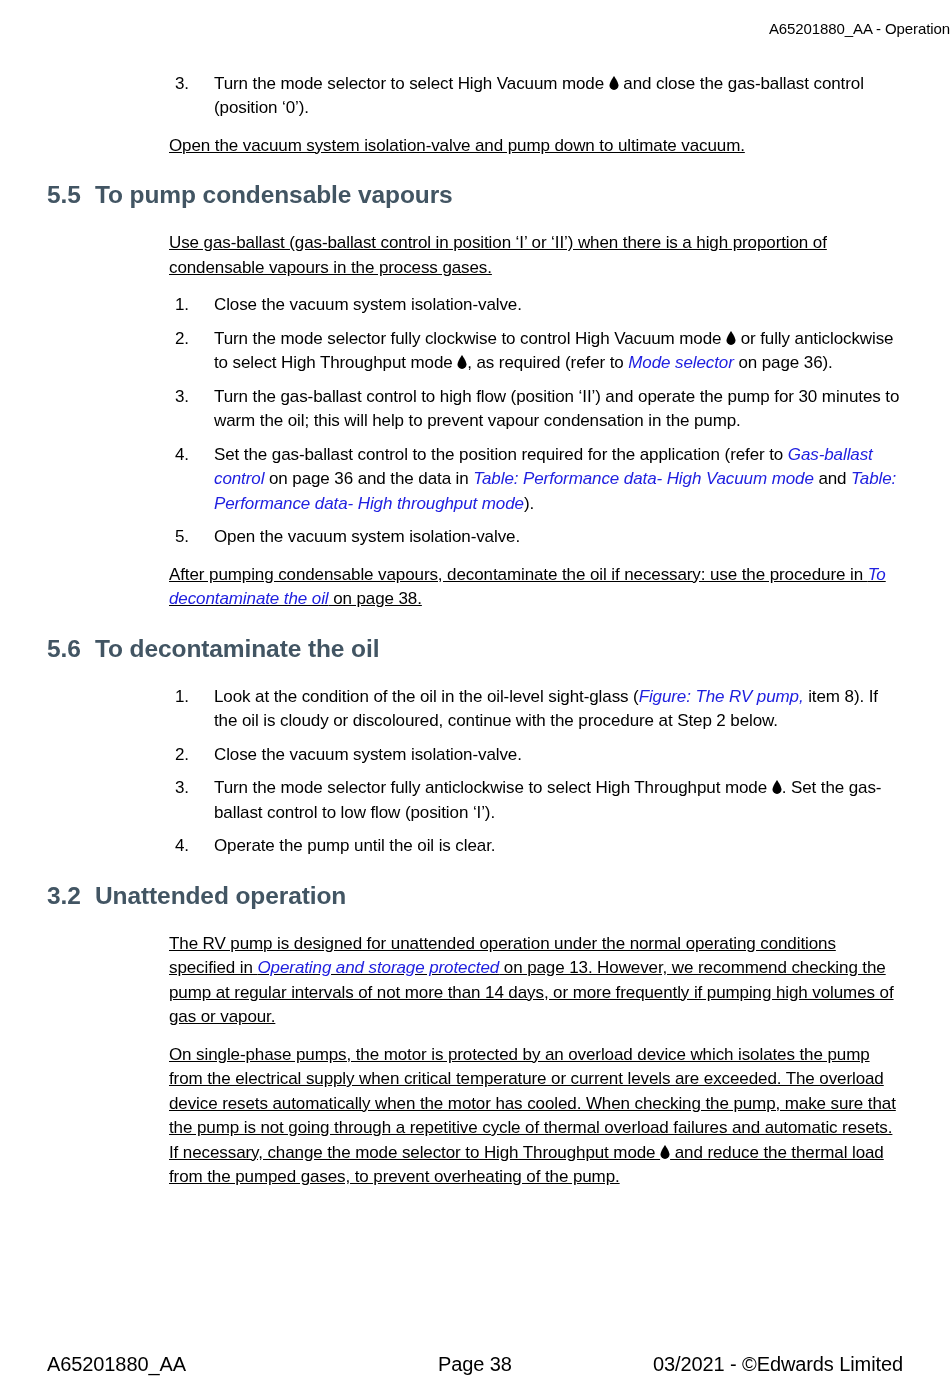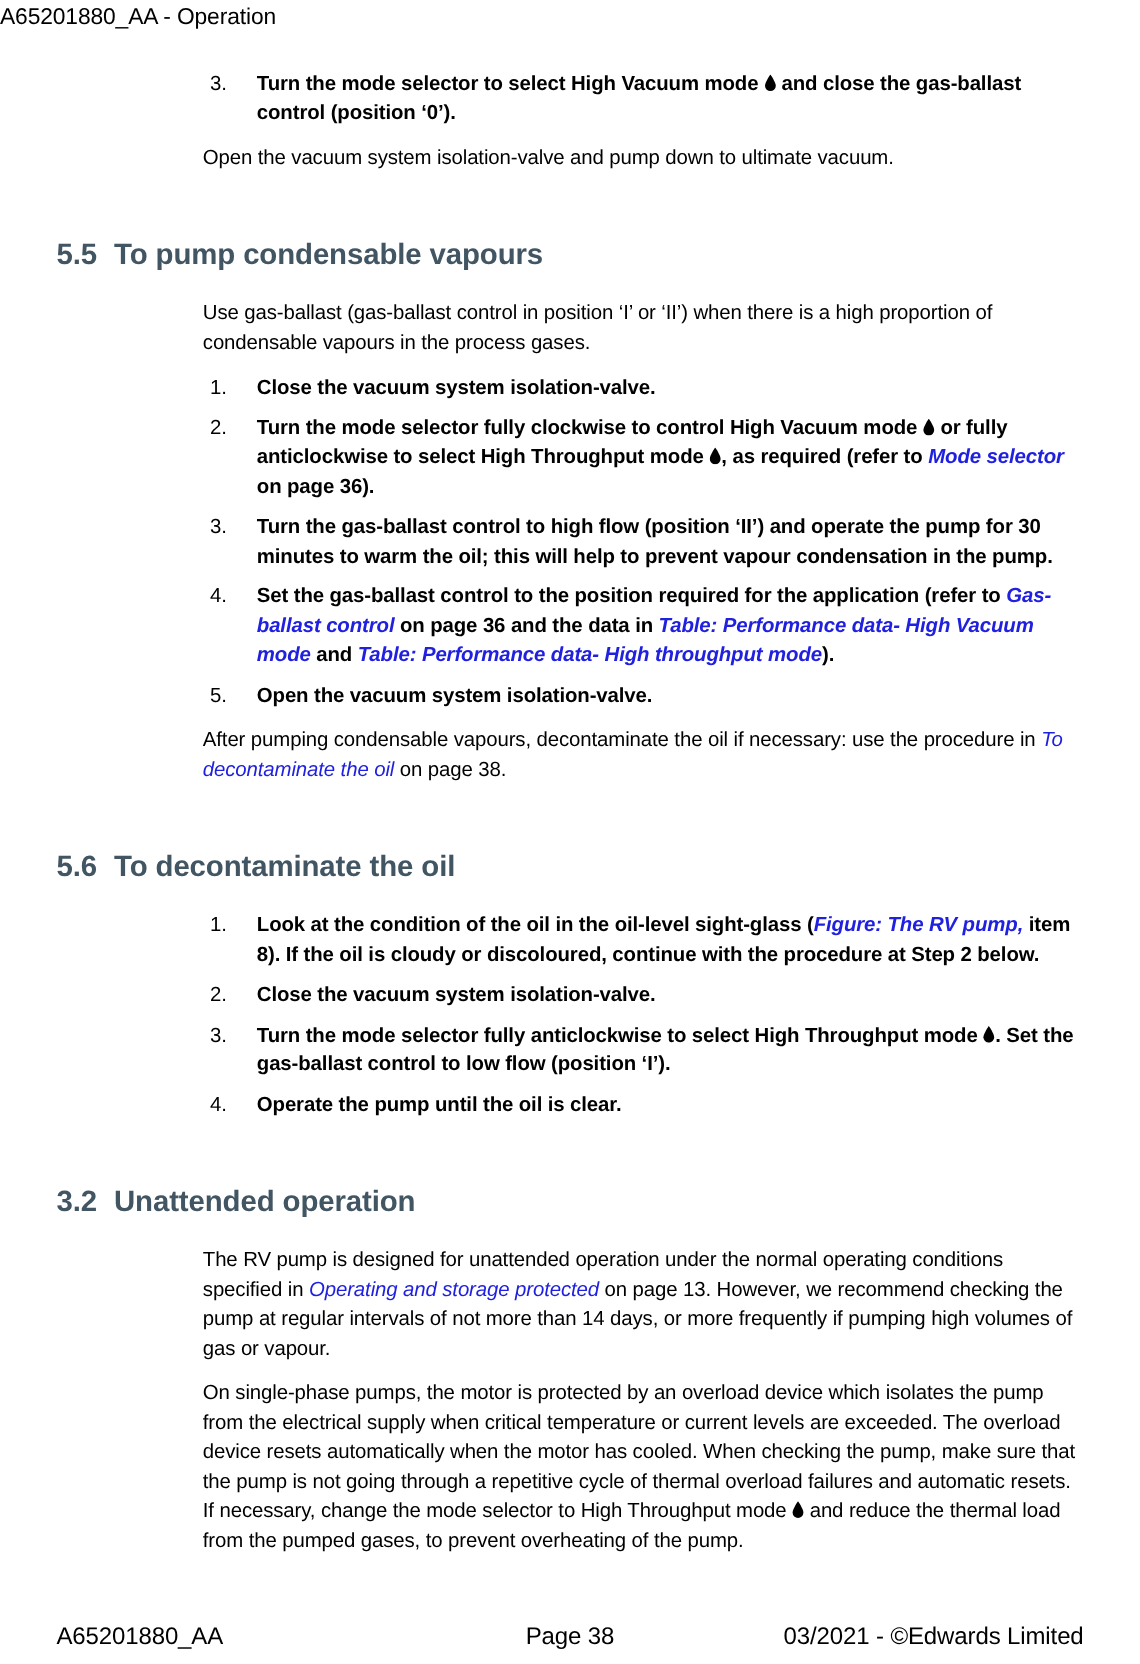--- a/index.html
+++ b/index.html
@@ -8,40 +8,40 @@
     width:950px; height:1387px;
     margin:0 auto;
     background:var(--page-bg,#ffffff);
     font-family:"Liberation Sans", sans-serif;
     font-size:17px; line-height:24.5px;
     color:var(--text-color,#000);
     overflow:hidden;
     letter-spacing:-0.1px;
   }
   .doc-header {
-    padding-top:3px;
-    text-align:left;
-    font-size:19px;
+    padding-top:17px;
+    text-align:right;
+    font-size:15px;
   }
   .doc-content { padding:30px 48px 0 47px; }
 
   .heading {
     margin:22px 0 21px 0;
     font-size:24.5px; line-height:30px;
     font-weight:bold;
     color:var(--heading-color,#425563);
   }
-  .heading .hnum { display:inline-block; min-width:48px;margin-top:32px; }
+  .heading .hnum { display:inline-block; min-width:48px; }
 
-  .para { margin:12px 0 13px 122px; width:731px; }
+  .para { margin:12px 0 13px 122px; width:731px;text-decoration:underline; }
 
   .olist { margin:0 0 13px 122px; }
   .olist .li { display:flex; margin-bottom:9px; padding-left:6px; width:731px; box-sizing:border-box; }
   .olist .linum { flex:none; width:39px; }
-  .olist .litext { flex:1 1 auto;font-weight:bold; }
+  .olist .litext { flex:1 1 auto; }
 
   .doclink {
     color:var(--link-color,#2020e0);
     font-style:italic;
     text-decoration:none;
     cursor:pointer;
   }
 
   .drop-icon { display:inline-block; width:10px; height:14px; vertical-align:-1px; }
   .drop-icon svg { display:block; width:100%; height:100%; }

